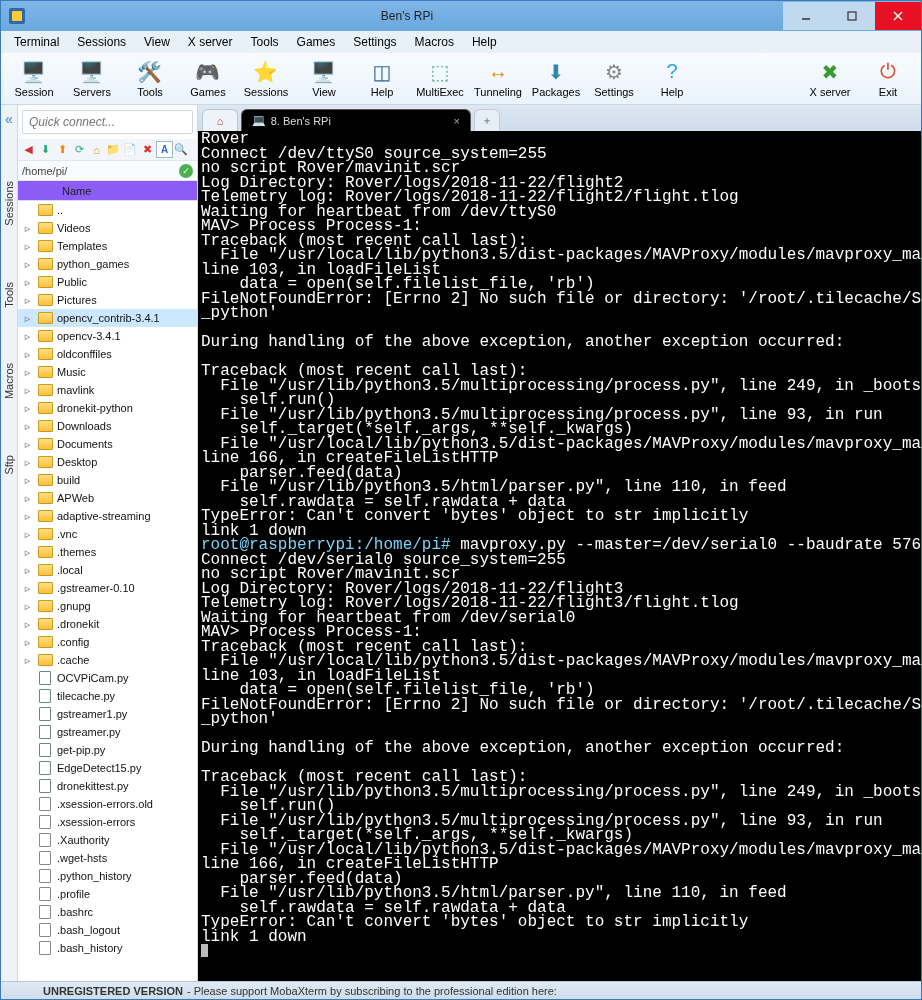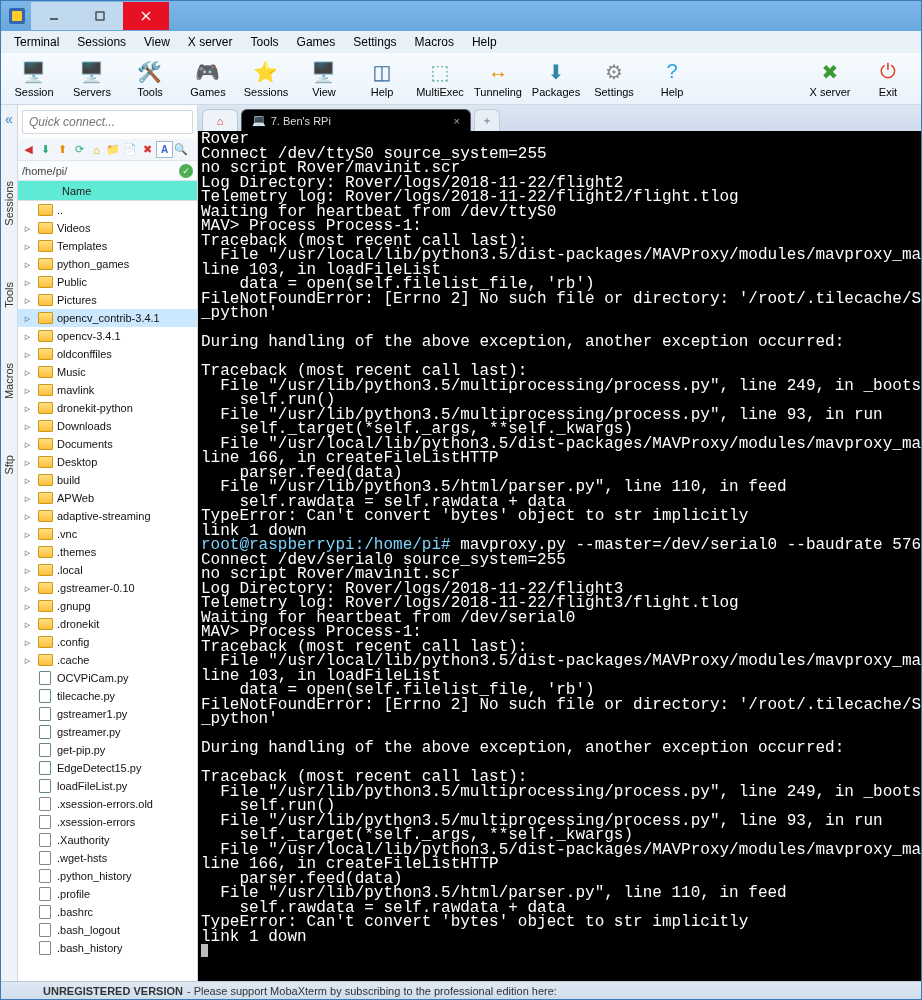--- a/index.html
+++ b/index.html
@@ -24,21 +24,21 @@
   .main { flex:1; display:flex; background:#f5f5f5; overflow:hidden;}
   .sidebar-tabs{width:20px;background:#eef3f8;border-right:1px solid #d0d8e2;display:flex;flex-direction:column;align-items:center;padding-top:4px;gap:48px;}
   .vtab{writing-mode:vertical-rl;transform:rotate(180deg);font-size:11px;cursor:pointer;color:#333;padding:4px 2px;}
   .left-panel{width:200px;background:#fcfcfc;border-right:1px solid #d0d8e2;display:flex;flex-direction:column;}
   .quick{height:26px;display:flex;align-items:center;margin:4px;}
   .quick input{flex:1;padding:4px 6px;border:1px solid #d0d8e2;font-style:italic;color:#888;font-size:12px;border-radius:2px;}
   .mini-toolbar{height:22px;display:flex;align-items:center;padding:0 2px;gap:0px;background:#f2f6fa;border-bottom:1px solid #e0e6ee;}
   .mini-toolbar span{width:17px;height:17px;display:flex;align-items:center;justify-content:center;font-size:11px;cursor:pointer;}
   .path-row{height:20px;display:flex;align-items:center;padding:0 4px;background:#fafbfc;border-bottom:1px solid #e0e6ee;color:#444;font-size:11px;}
   .path-row .chk{width:14px;height:14px;border-radius:50%;background:#4caf50;margin-left:auto;display:flex;align-items:center;justify-content:center;color:#fff;font-size:9px;}
-  .list-head{height:20px;background:#5eead4;border-bottom:1px solid #d9dde3;display:flex;align-items:center;padding-left:44px;font-size:11px;color:#222;}
+  .list-head{height:20px;background:#8b5cf6;border-bottom:1px solid #d9dde3;display:flex;align-items:center;padding-left:44px;font-size:11px;color:#222;}
   .filetree{flex:1;overflow-y:auto;background:#fff;}
   .filetree::-webkit-scrollbar{width:15px;}
   .filetree::-webkit-scrollbar-thumb{background:#cfd6de;border:1px solid #bac3cd;}
   .ft-row{height:18px;display:flex;align-items:center;padding:0 4px;gap:4px;font-size:11px;cursor:pointer;color:#111;}
   .ft-row.selected{background:#cce8ff;}
   .ft-row .exp{width:11px;color:#777;text-align:center;}
   .ft-ico{width:16px;display:flex;align-items:center;justify-content:center;font-size:13px;}
   .folder-ico::before{content:"";display:inline-block;width:13px;height:10px;background:linear-gradient(#ffe082,#fdbf3a);border:1px solid #c99a1e;border-radius:1px;}
   .file-ico::before{content:"";display:inline-block;width:10px;height:12px;background:#fff;border:1px solid #888;border-radius:1px;}
   .file-ico.py::before{background:#fff;border-color:#688;}
@@ -62,20 +62,21 @@
   .statusbar a{color:#0a5cc9;text-decoration:none;margin-top:30px;}
   .statusbar b{margin-right:4px;padding-left:36px;}
   .collapse-arrow{color:#3a80cc;font-size:14px;cursor:pointer;padding:2px;}
 </style>
 </head>
 <body>
 
 <div class="window">
   <div class="titlebar">
     <div class="icon"></div>
+    <div class="title-text">Ben's RPi</div>
     <div class="win-buttons">
       <div class="win-btn win-mm">
           <svg viewBox="0 0 12 12">
             <line x1="2" y1="9" x2="10" y2="9" stroke="#333" stroke-width="1.5"></line>
           </svg>
         </div>
       <div class="win-btn win-mm">
           <svg viewBox="0 0 12 12">
             <rect x="2" y="2" width="8" height="8" fill="none" stroke="#333" stroke-width="1.2"></rect>
           </svg>
@@ -348,21 +349,21 @@
             <span>get-pip.py</span>
           </div>
           <div class="ft-row">
             <span class="exp"></span>
             <span class="ft-ico file-ico py"></span>
             <span>EdgeDetect15.py</span>
           </div>
           <div class="ft-row">
             <span class="exp"></span>
             <span class="ft-ico file-ico py"></span>
-            <span>loadFileList.py</span>
+            <span>dronekittest.py</span>
           </div>
           <div class="ft-row">
             <span class="exp"></span>
             <span class="ft-ico file-ico"></span>
             <span>.xsession-errors.old</span>
           </div>
           <div class="ft-row">
             <span class="exp"></span>
             <span class="ft-ico file-ico"></span>
             <span>.xsession-errors</span>
@@ -405,21 +406,21 @@
         </div>
     </div>
 
     <div class="content">
       <div class="tabbar">
         <div class="tab home">
             <span style="color:#d04040">⌂</span>
           </div>
         <div class="tab active">
           <span style="color:#6ad">💻</span>
-          <span>7. Ben's RPi</span>
+          <span>8. Ben's RPi</span>
           <span class="close-x">×</span>
         </div>
         <div class="tab add">＋</div>
         <span class="paperclip">📎</span>
       </div>
       <div class="terminal" id="terminal">Rover
 Connect /dev/ttyS0 source_system=255
 no script Rover/mavinit.scr
 Log Directory: Rover/logs/2018-11-22/flight2
 Telemetry log: Rover/logs/2018-11-22/flight2/flight.tlog

